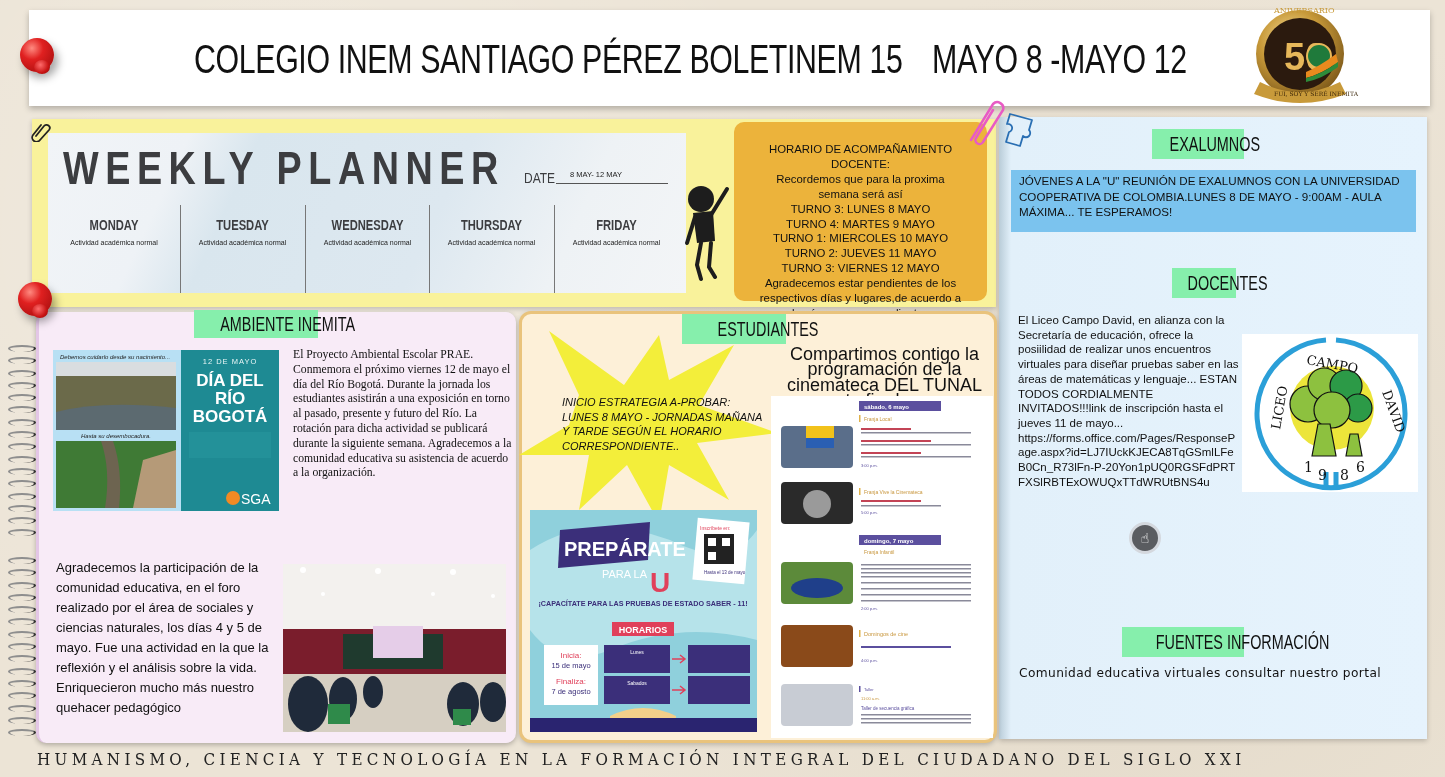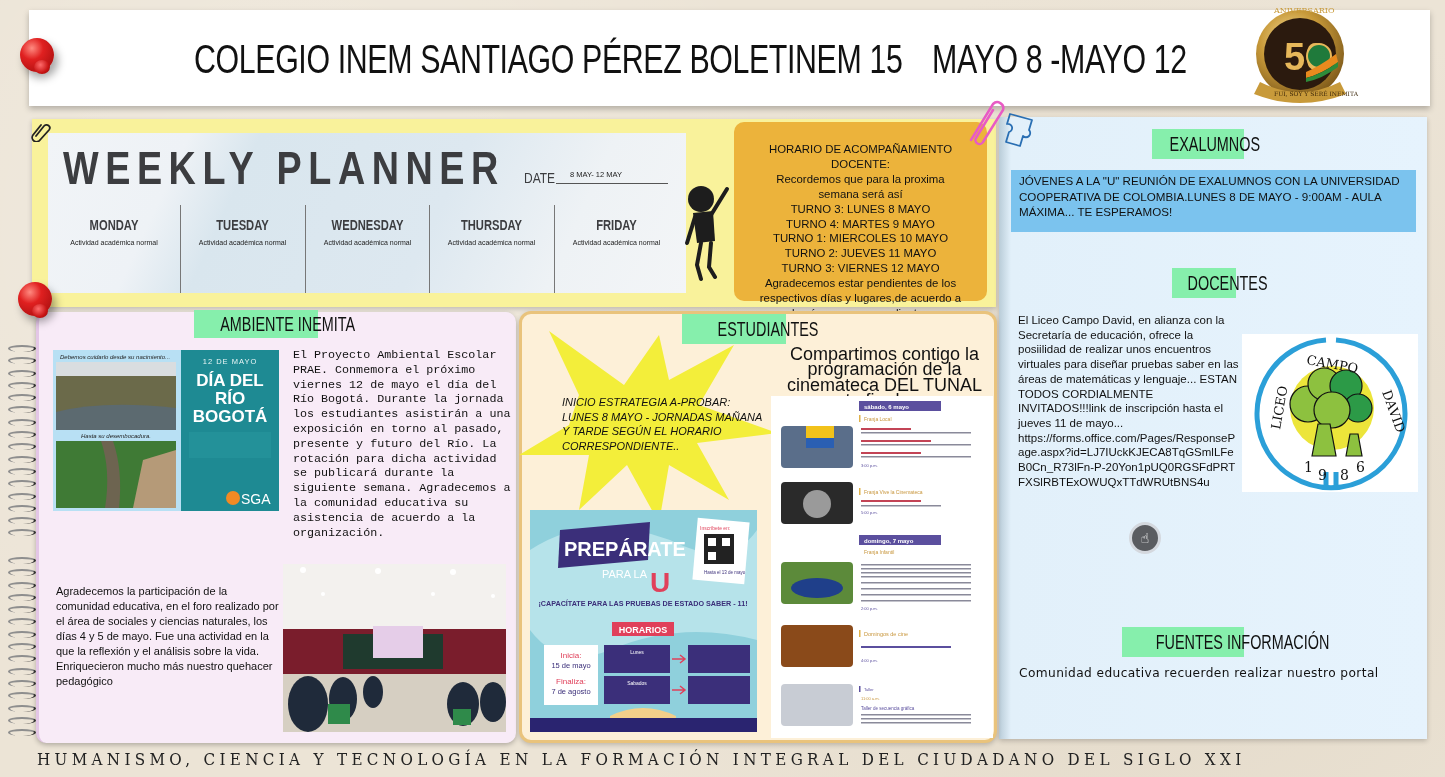--- a/index.html
+++ b/index.html
@@ -166,25 +166,25 @@
   .spiral .coil::before {
     content: ""; position: absolute; left: 2px; top: 3px; width: 24px; height: 5px;
     border: 2px solid #8e8e8e; border-radius: 50%; border-right-color: #333; border-bottom: none;
   }
 
   .rio-image {
     left: 53px; top: 350px; width: 226px; height: 161px;
   }
   .ambiente-text {
     left: 293px; top: 348px; width: 220px;
-    font-family: Liberation Mono, monospace; font-size: 11.7px; line-height: 14.8px; color: #111;
+    font-family: Liberation Serif, serif; font-size: 11.7px; line-height: 14.8px; color: #111;
   }
   .foro-text {
-    left: 56px; top: 584px; width: 226px;
-    font-family: "Liberation Sans", sans-serif; font-size: 11px; line-height: 15px; color: #111;
+    left: 56px; top: 558px; width: 226px;
+    font-family: "Liberation Sans", sans-serif; font-size: 13px; line-height: 20px; color: #111;
   }
   .foro-photo {
     left: 283px; top: 564px; width: 223px; height: 168px;
   }
 
   
   .est-panel {
     left: 519px; top: 311px; width: 478px; height: 432px;
     background: #fdf0d8; border-radius: 12px;
     border: 3px solid #e9c37c;
@@ -339,21 +339,21 @@
   <text x="98" y="146" font-family="DejaVu Serif, serif" font-size="14" fill="#111">8</text>
   <text x="114" y="138" font-family="DejaVu Serif, serif" font-size="14" fill="#111">6</text>
 </svg>
 
 <div class="abs touch-button">
   <span>☝</span>
 </div>
 
 <div class="tag" style="left:1122px;top:627px;width:122px;"><span>FUENTES INFORMACIÓN</span></div>
 <div class="abs fuentes-text">
-  <div>Comunidad educativa recuerden realizar  nuestro portal</div>
+  <div>Comunidad educativa virtuales consultar  nuestro portal</div>
 </div>
 
 <div class="abs pink-panel"></div>
 <div class="abs pin" style="left:18px;top:282px;"></div>
 
 <div class="abs spiral" style="top:342px;">
   <div class="coil"></div>
     <div class="coil"></div>
     <div class="coil"></div>
     <div class="coil"></div>

